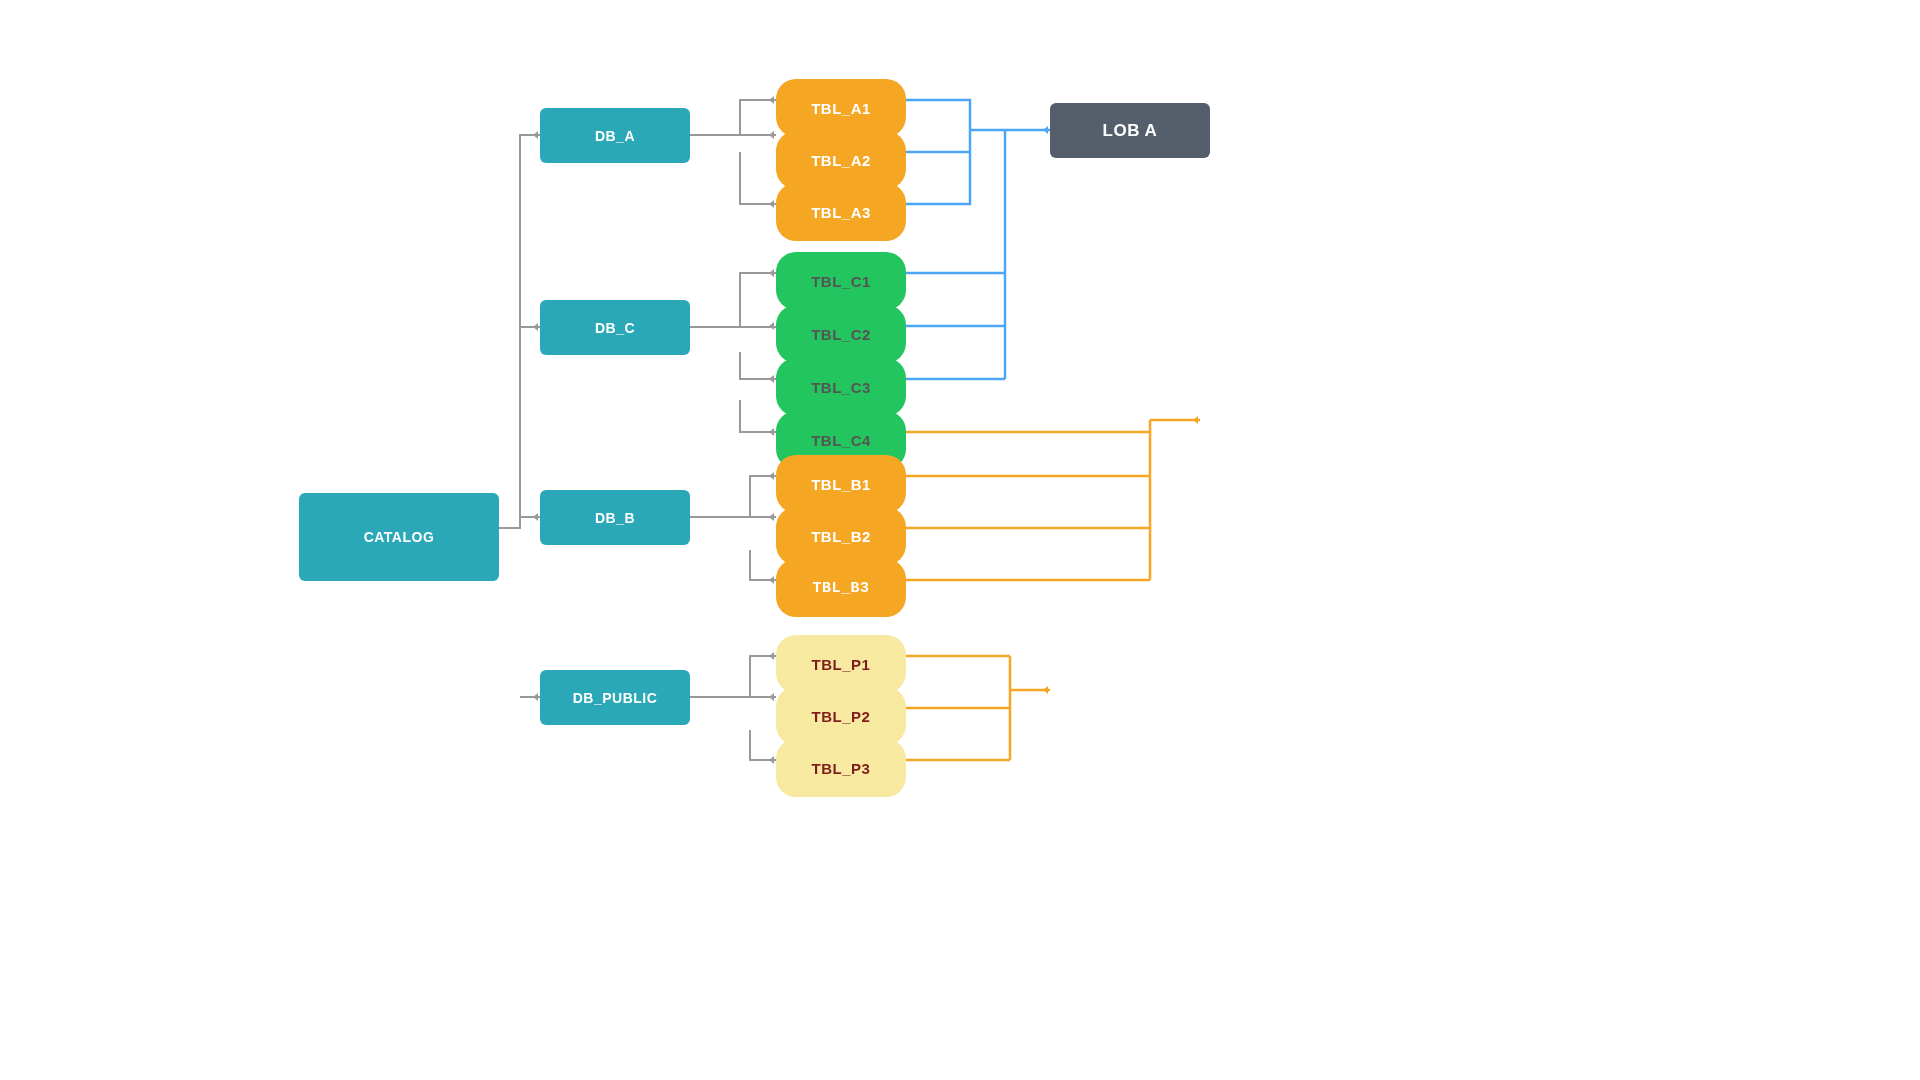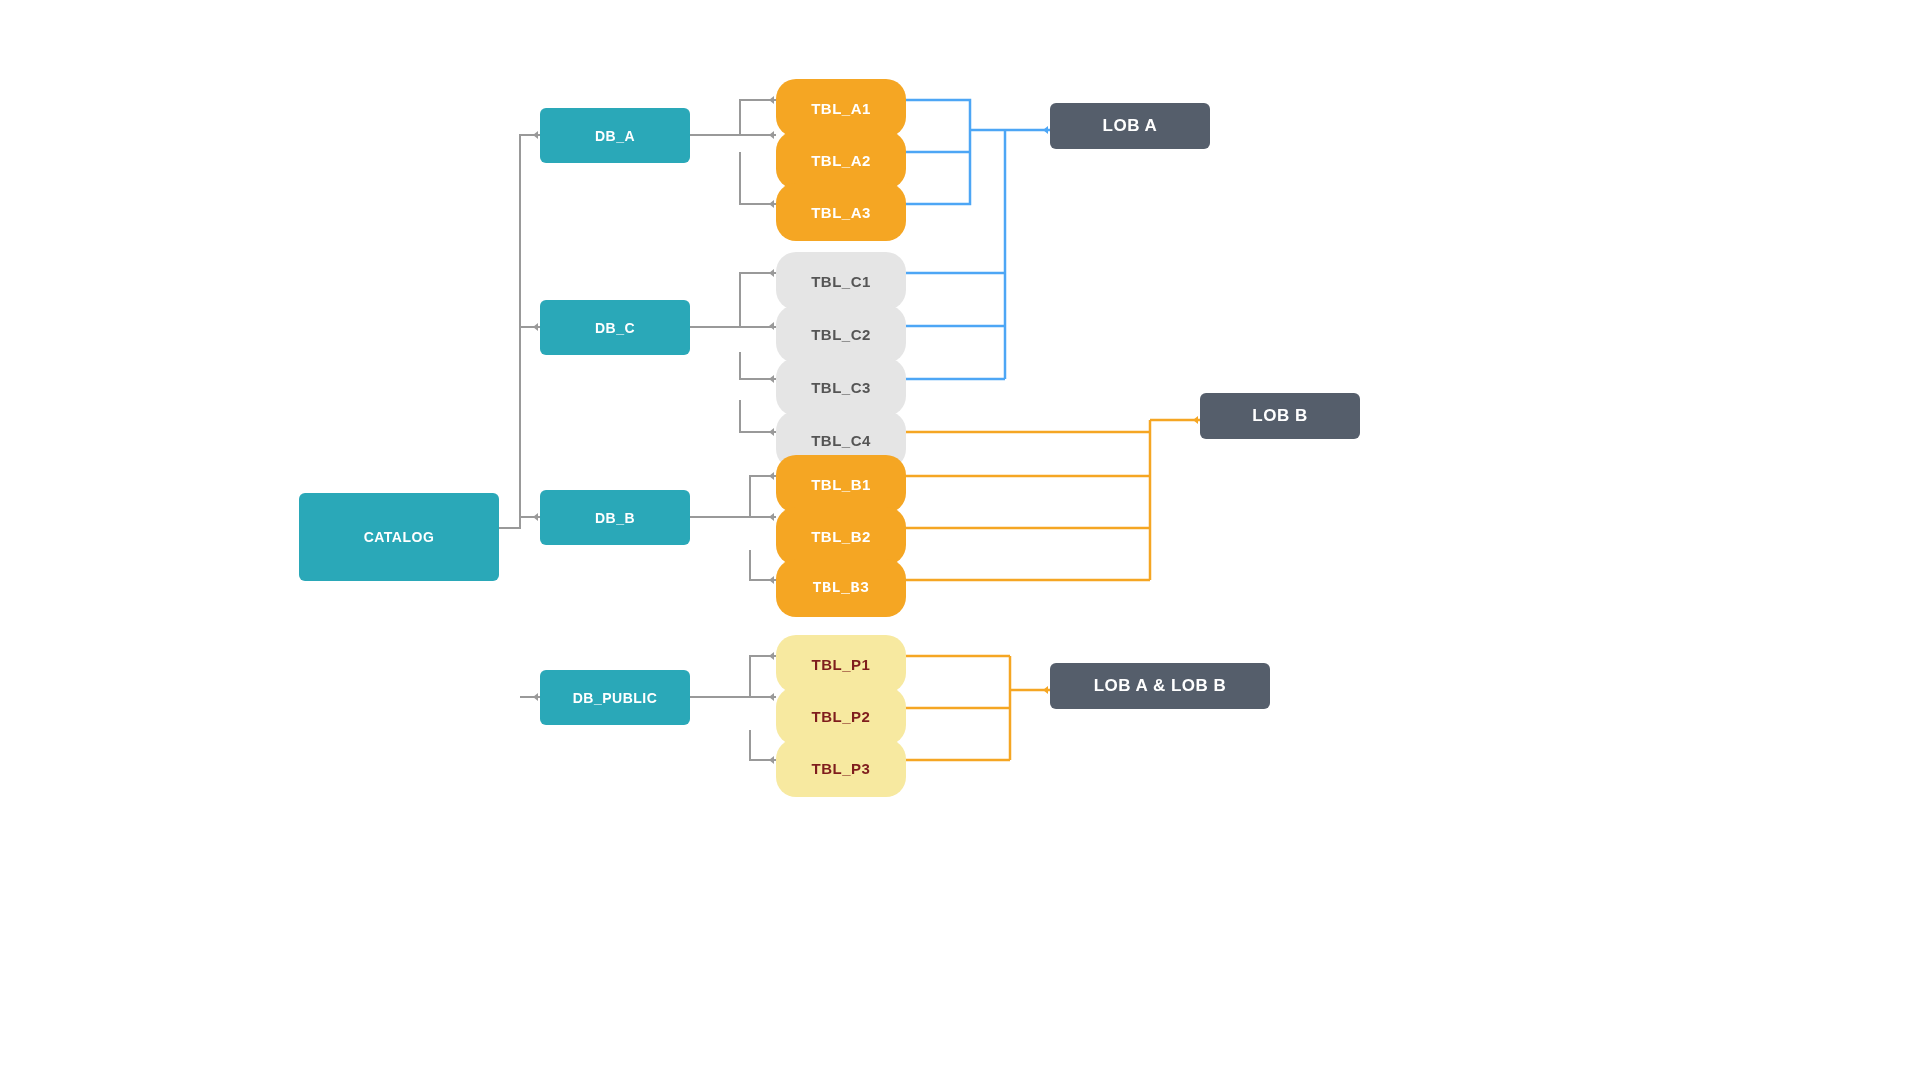--- a/index.html
+++ b/index.html
@@ -59,21 +59,21 @@
       font-size: 15px;
       font-weight: 600;
     }
     
     .node-tbl-orange {
       background: #f5a623;
       color: #fff;
     }
     
     .node-tbl-peach {
-      background: #e5e5e5;
+      background: #22c55e;
       color: #555;
     }
     
     .node-tbl-yellow {
       background: #f7e9a0;
       color: #7f1d1d;
     }
 
     
     .node-tbl-a1 { left: 776px; top: 79px; }
@@ -94,21 +94,21 @@
     
     .node-tbl-p1 { left: 776px; top: 635px; }
     .node-tbl-p2 { left: 776px; top: 687px; }
     .node-tbl-p3 { left: 776px; top: 739px; }
 
     
     .node-lob {
       background: #555e6b;
       color: #fff;
       width: 160px;
-      height: 46px;
+      height: 55px;
       font-size: 17px;
     }
     .node-lob-a { left: 1050px; top: 103px; }
     .node-lob-b { left: 1200px; top: 393px; }
     .node-lob-ab { left: 1050px; top: 663px; }
   </style>
 </head>
 <body>
 
 <div id="diagram-container">
@@ -206,16 +206,14 @@
 
   <div class="node node-tbl node-tbl-orange node-tbl-b1">TBL_B1</div>
   <div class="node node-tbl node-tbl-orange node-tbl-b2">TBL_B2</div>
   <div class="node node-tbl node-tbl-orange node-tbl-b3">TBL_B3</div>
 
   <div class="node node-tbl node-tbl-yellow node-tbl-p1">TBL_P1</div>
   <div class="node node-tbl node-tbl-yellow node-tbl-p2">TBL_P2</div>
   <div class="node node-tbl node-tbl-yellow node-tbl-p3">TBL_P3</div>
 
   <div class="node node-lob node-lob-a">LOB A</div>
-  <div class="node node-lob node-lob-b">LOB B</div>
-  <div class="node node-lob node-lob-ab" style="width:220px;">LOB A &amp; LOB B</div>
 
 </div>
 
 </body></html>

